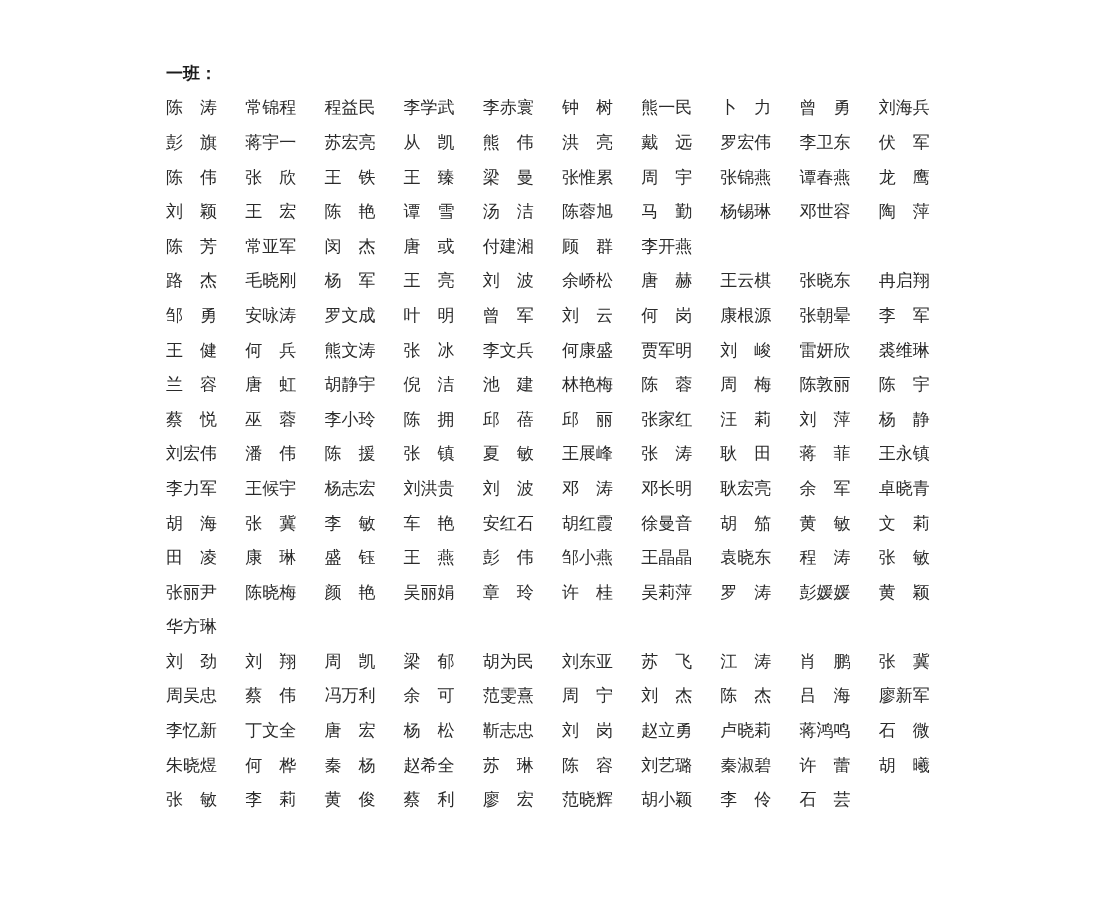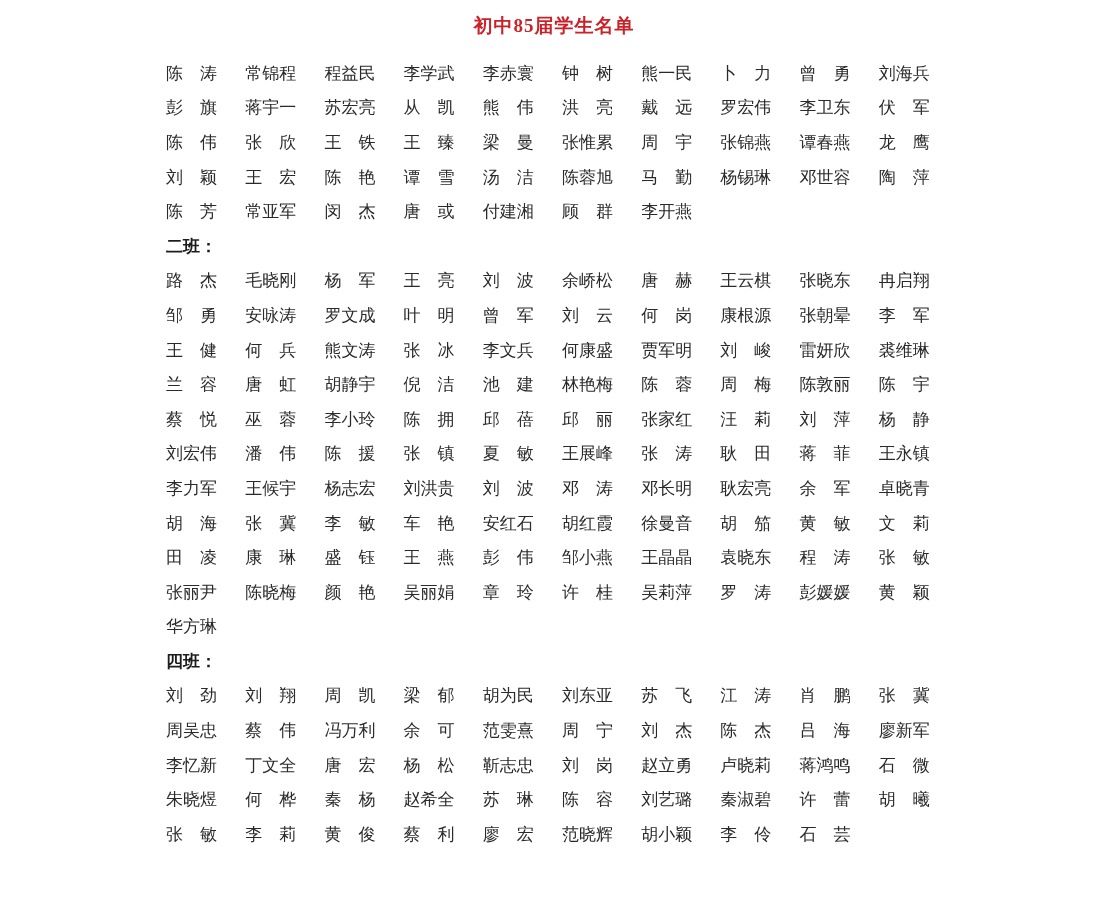--- a/index.html
+++ b/index.html
@@ -28,23 +28,23 @@
     display:flex;justify-content:space-between;
     width:51px;flex:0 0 51px;
     font-size:17px;color:#2a2a2a;
   }
   .name span{display:inline-block;}
 </style>
 </head>
 <body style="background: rgb(255, 255, 255);">
 
 <div class="page">
-  <h1 class="title" style="color: rgb(203, 33, 41);">初中85届学生名单</h1>
   <div class="content">
       <div class="section">
+        <div class="line label">一班：</div>
         <div class="line row">
           <span class="name" style="color: rgb(42, 42, 42);">
             <span>陈</span>
             <span>涛</span>
           </span>
           <span class="name" style="color: rgb(42, 42, 42);">
             <span>常</span>
             <span>锦</span>
             <span>程</span>
           </span>
@@ -250,21 +250,20 @@
             <span>群</span>
           </span>
           <span class="name" style="color: rgb(42, 42, 42);">
             <span>李</span>
             <span>开</span>
             <span>燕</span>
           </span>
         </div>
       </div>
       <div class="section">
-        <div class="line label">二班：</div>
         <div class="line row">
           <span class="name" style="color: rgb(42, 42, 42);">
             <span>路</span>
             <span>杰</span>
           </span>
           <span class="name" style="color: rgb(42, 42, 42);">
             <span>毛</span>
             <span>晓</span>
             <span>刚</span>
           </span>
@@ -723,21 +722,20 @@
         </div>
         <div class="line row">
           <span class="name" style="color: rgb(42, 42, 42);">
             <span>华</span>
             <span>方</span>
             <span>琳</span>
           </span>
         </div>
       </div>
       <div class="section">
-        <div class="line label">四班：</div>
         <div class="line row">
           <span class="name" style="color: rgb(42, 42, 42);">
             <span>刘</span>
             <span>劲</span>
           </span>
           <span class="name" style="color: rgb(42, 42, 42);">
             <span>刘</span>
             <span>翔</span>
           </span>
           <span class="name" style="color: rgb(42, 42, 42);">

